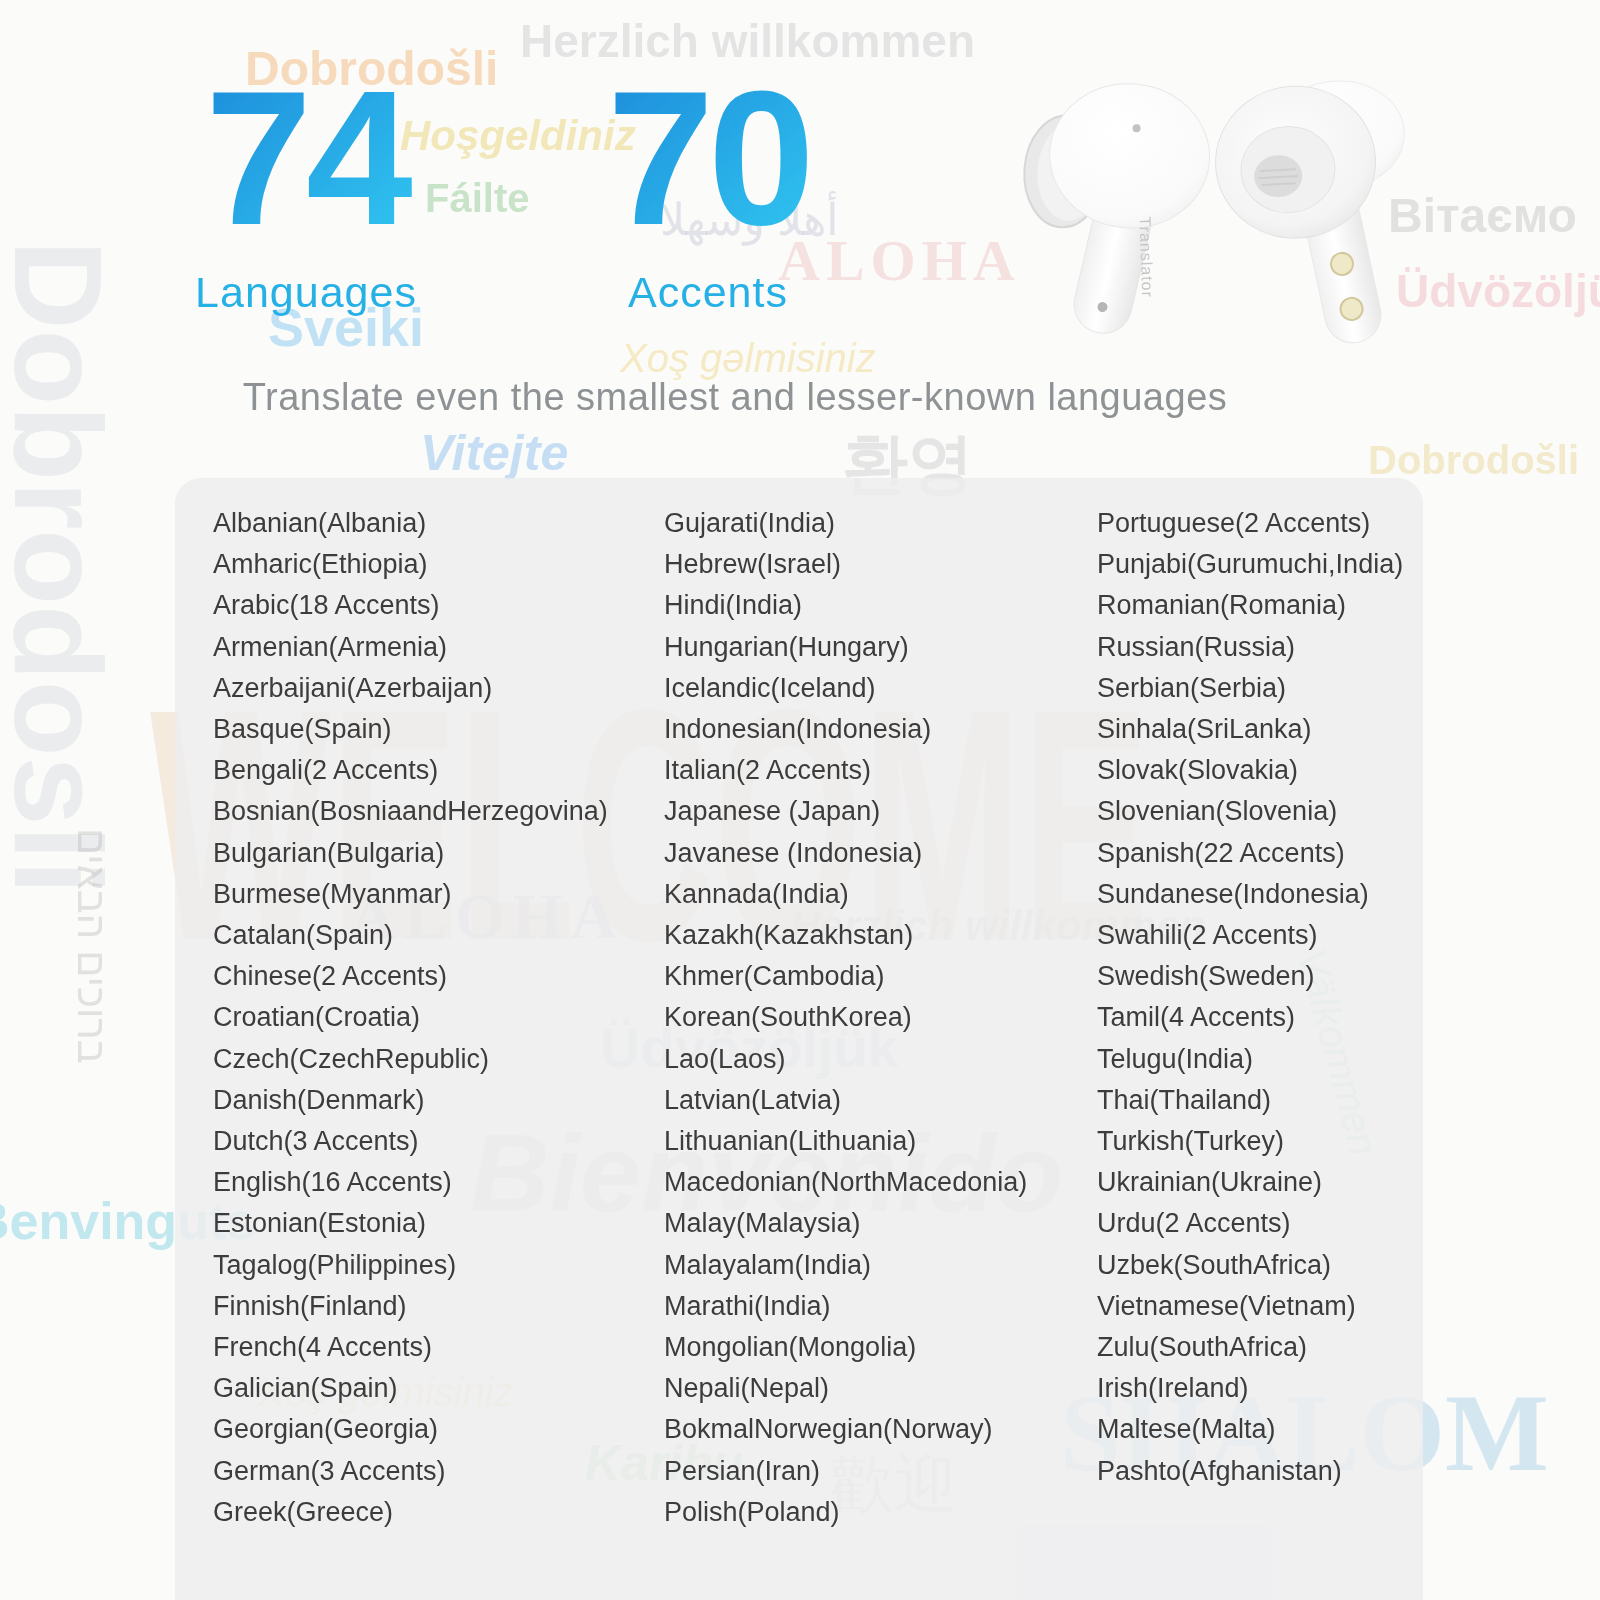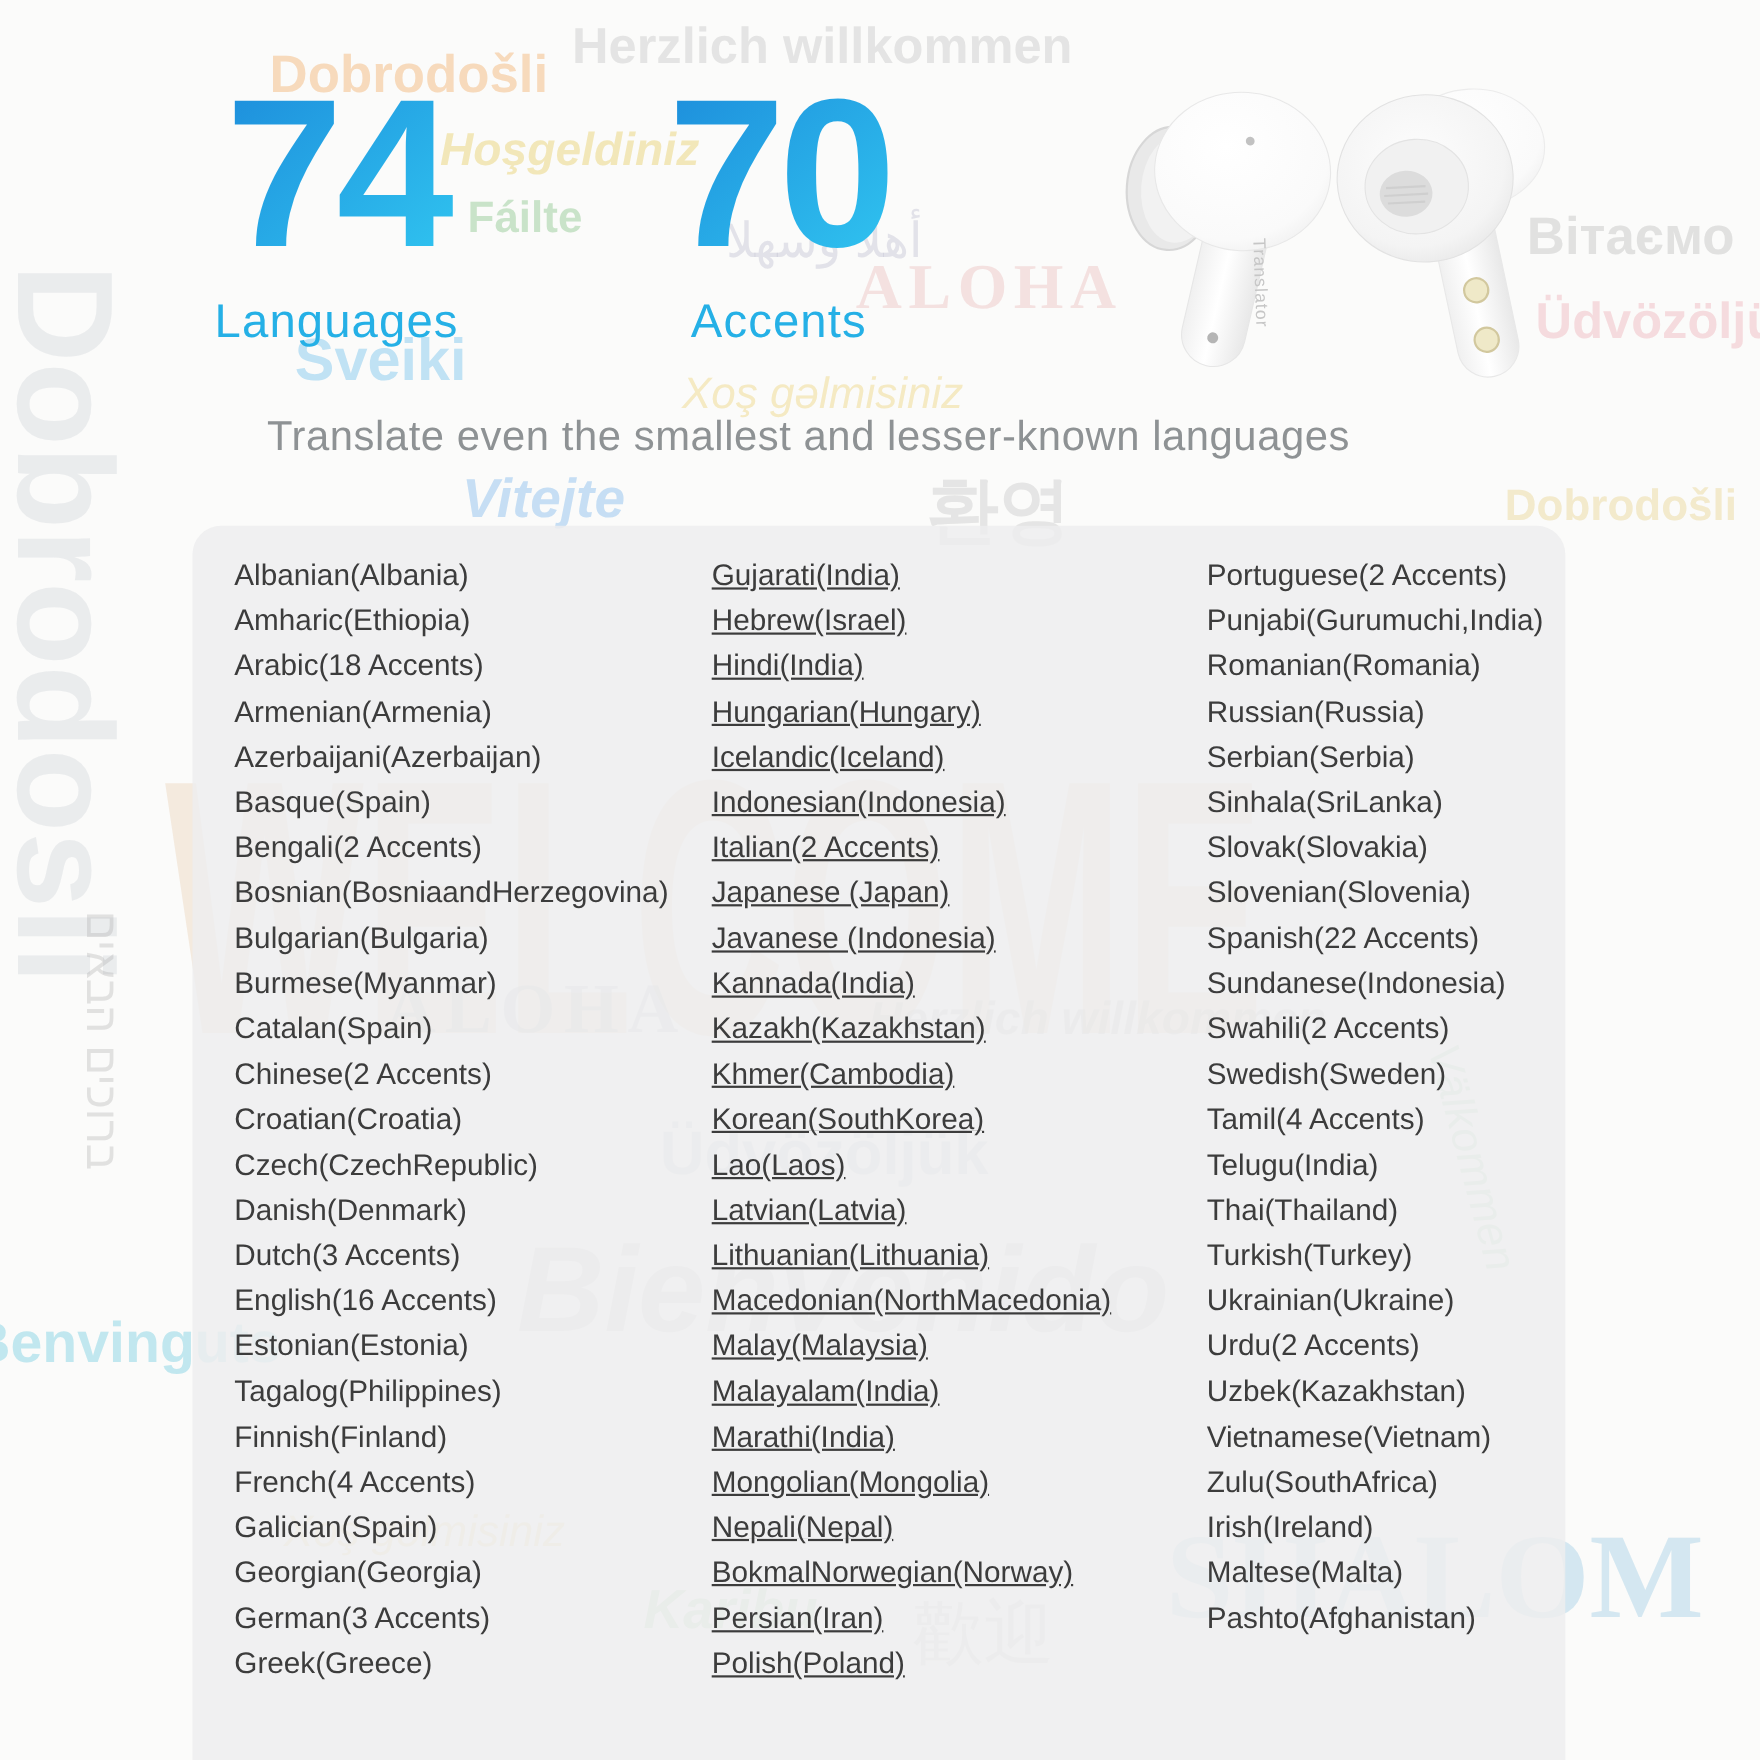--- a/index.html
+++ b/index.html
@@ -19,21 +19,21 @@
   
   .subtitle{position:absolute;z-index:3;left:0;right:130px;top:376px;text-align:center;
       font-size:38px;color:#8e9294;letter-spacing:0.5px;}
   
   .earbuds{position:absolute;z-index:3;left:1010px;top:58px;width:430px;height:300px;}
   
   .panel{position:absolute;z-index:2;left:175px;top:478px;width:1248px;height:1122px;
       background:rgba(237,237,239,0.85);border-radius:26px 26px 0 0;}
   .col{position:absolute;z-index:3;top:503px;margin:0;padding:0;list-style:none;
       font-size:27px;line-height:41.2px;color:#3c3c3c;white-space:nowrap;}
-  #col-0{left:213px;} #col-1{left:647px;text-decoration:underline;} #col-2{left:1097px;}
+  #col-0{left:213px;} #col-1{left:664px;} #col-2{left:1097px;}
 </style>
 </head>
 <body>
 
 <div class="page">
 
   <div class="wm-layer" id="wm-layer">
       <div class="wm" style="left: 520px; top: 18px; font-size: 46px; color: rgba(185, 185, 185, 0.35); font-weight: 700;">Herzlich willkommen</div>
       <div class="wm" style="left: 245px; top: 45px; font-size: 48px; color: rgba(240, 150, 60, 0.32); font-weight: 700;">Dobrodošli</div>
       <div class="wm" style="left: 400px; top: 115px; font-size: 42px; color: rgba(230, 200, 80, 0.38); font-weight: 700; font-style: italic;">Hoşgeldiniz</div>
@@ -188,21 +188,21 @@
       <li>Spanish(22 Accents)</li>
       <li>Sundanese(Indonesia)</li>
       <li>Swahili(2 Accents)</li>
       <li>Swedish(Sweden)</li>
       <li>Tamil(4 Accents)</li>
       <li>Telugu(India)</li>
       <li>Thai(Thailand)</li>
       <li>Turkish(Turkey)</li>
       <li>Ukrainian(Ukraine)</li>
       <li>Urdu(2 Accents)</li>
-      <li>Uzbek(Kazakhstan)</li>
+      <li>Uzbek(SouthAfrica)</li>
       <li>Vietnamese(Vietnam)</li>
       <li>Zulu(SouthAfrica)</li>
       <li>Irish(Ireland)</li>
       <li>Maltese(Malta)</li>
       <li>Pashto(Afghanistan)</li>
     </ul>
 
 </div>
 
 </body></html>

